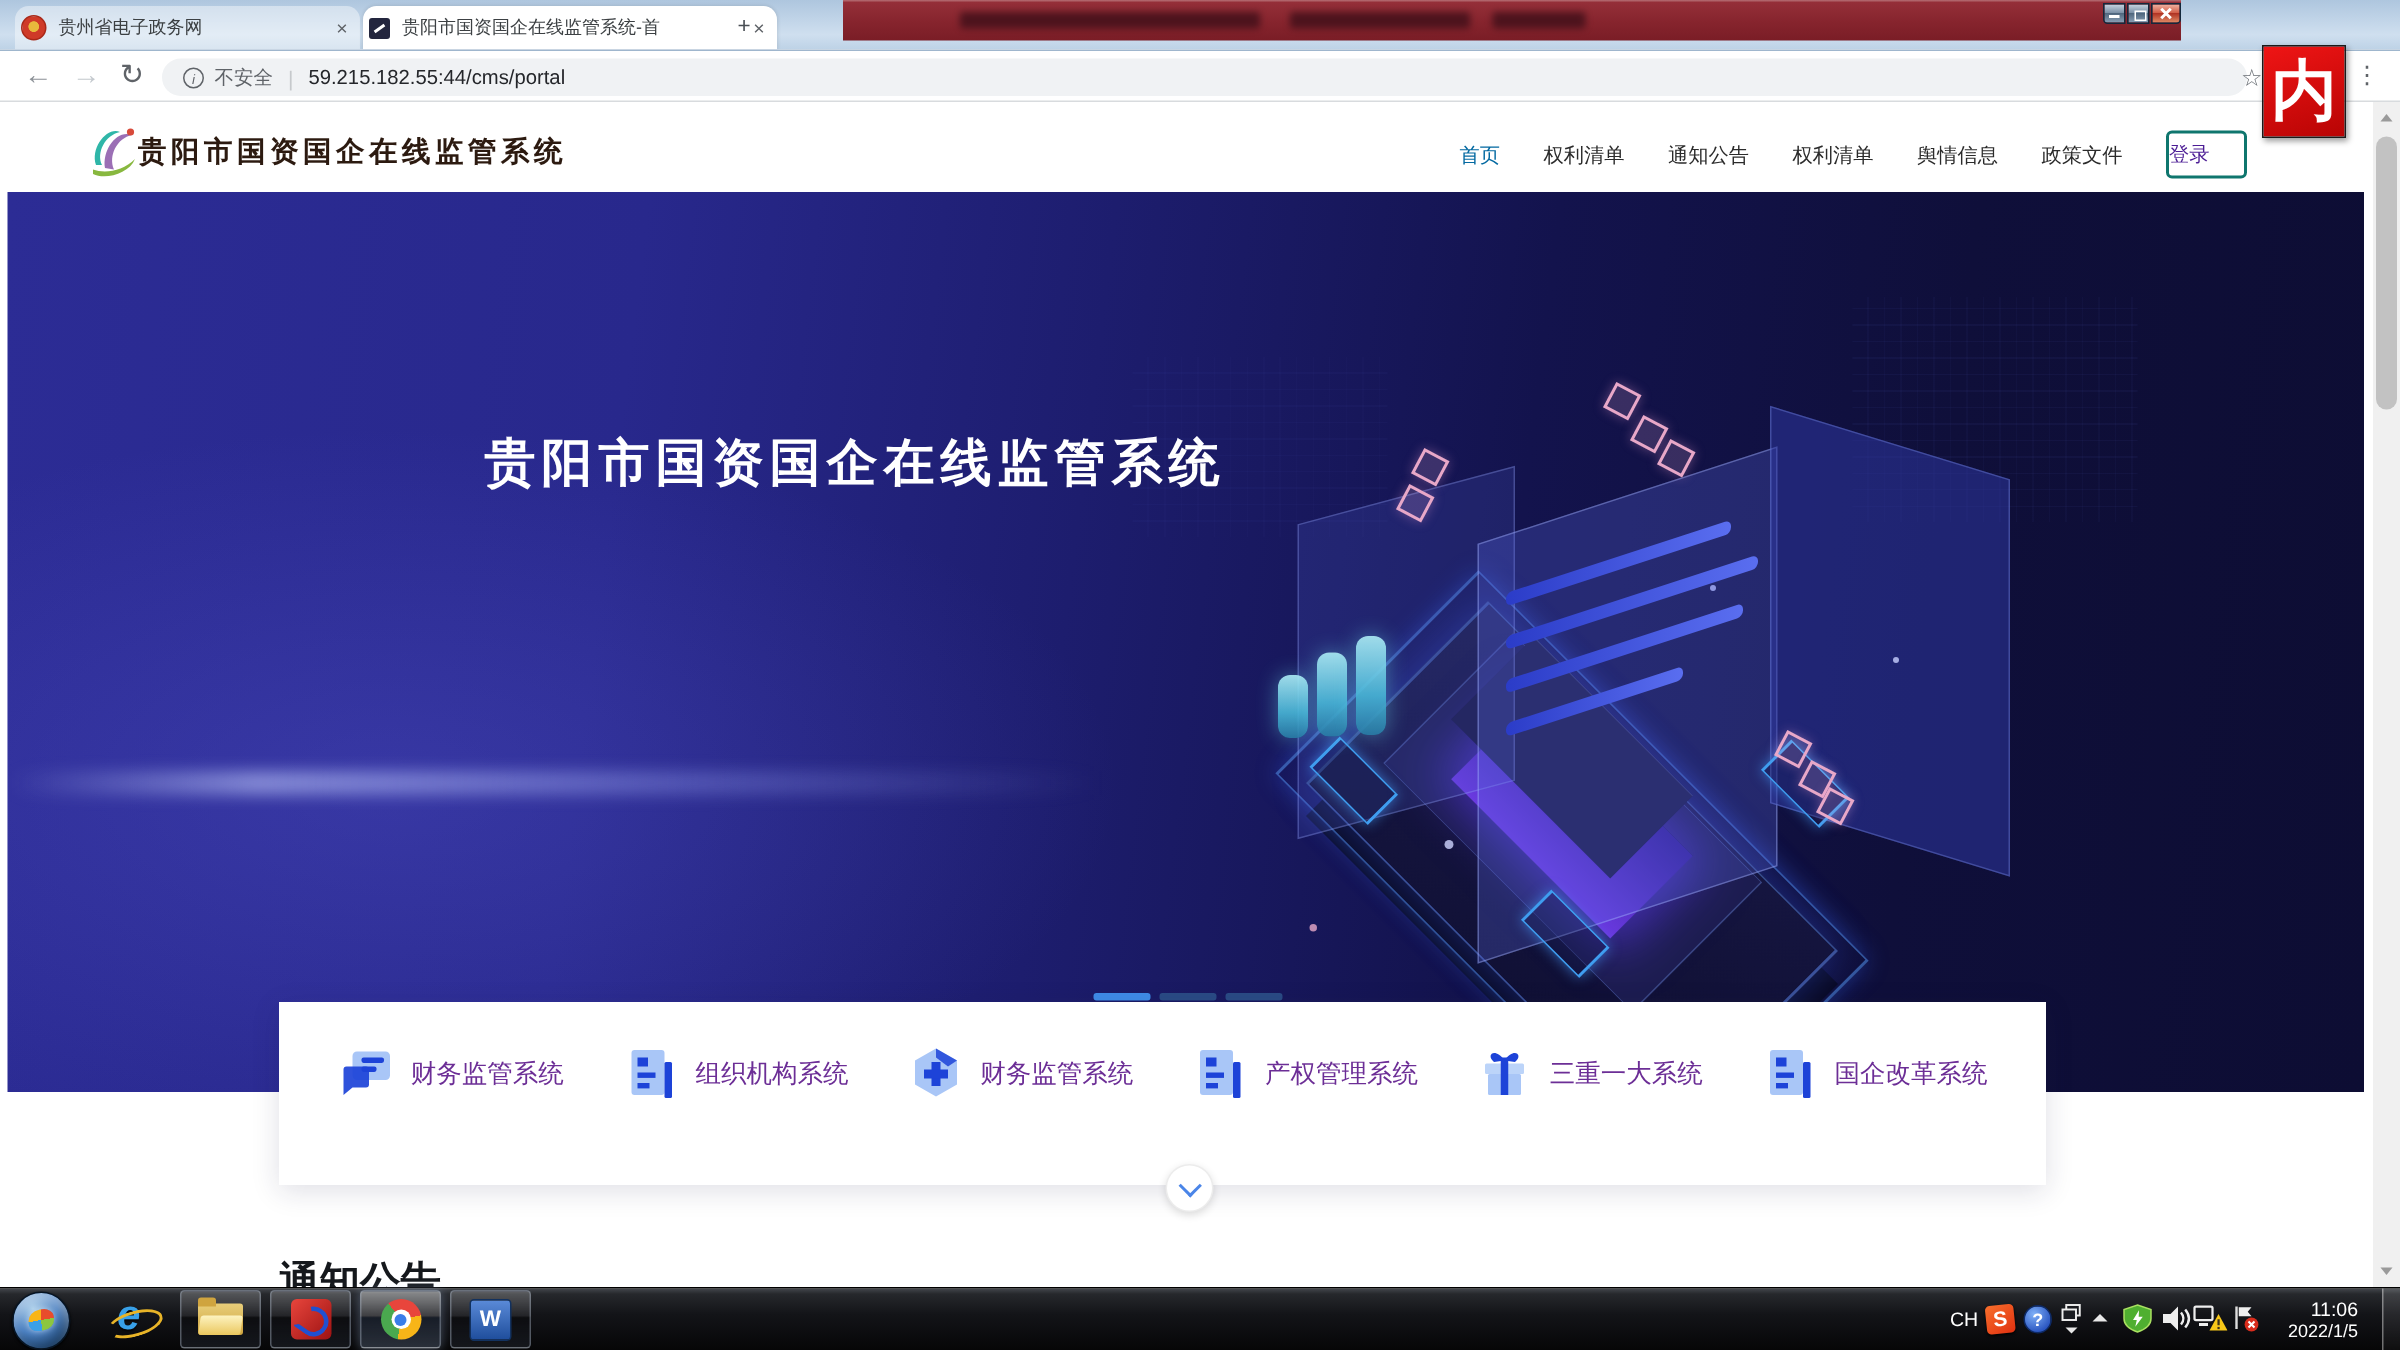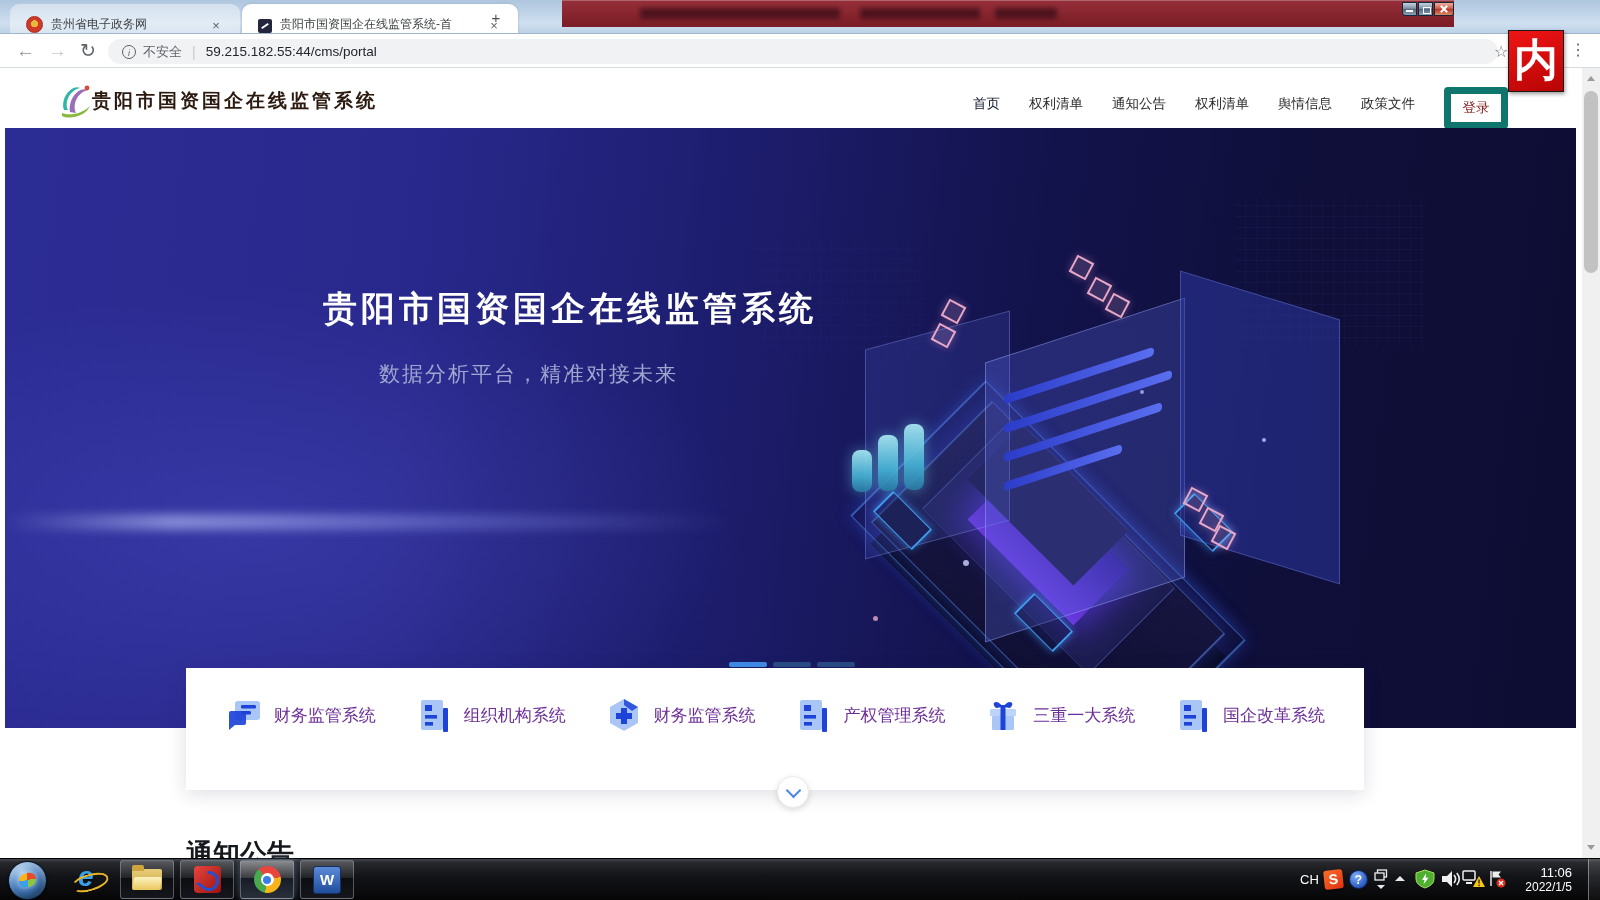--- a/index.html
+++ b/index.html
@@ -4,21 +4,21 @@
 <style>
   html,body{margin:0;padding:0}
   body{width:1600px;height:900px;position:relative;overflow:hidden;background:#fff;
        font-family:"Liberation Sans",sans-serif;-webkit-font-smoothing:antialiased}
   .abs{position:absolute}
   .nowrap{white-space:nowrap}
 
   
   #titlebar{left:0;top:0;width:1600px;height:33px;
     background:linear-gradient(180deg,#aec6de 0%,#c3d6e9 45%,#cfdfef 70%,#bdd2e6 100%)}
-  .tab{top:4px;height:29px;border-radius:9px 9px 0 0;display:flex;align-items:flex-end;padding:0 16px;box-sizing:border-box}
+  .tab{top:4px;height:29px;border-radius:9px 9px 0 0;display:flex;align-items:center;padding:0 4px;box-sizing:border-box}
   #tab1{left:10px;width:230px;background:rgba(255,255,255,.42)}
   #tab2{left:242px;width:276px;background:#fff;box-shadow:0 0 3px rgba(0,0,0,.15)}
   .tab .title{font-size:12px;color:#3c4043;margin-left:8px;flex:1;overflow:hidden;white-space:nowrap}
   .tab .close{font-size:13px;color:#5f6368;width:16px;text-align:center;cursor:default}
   .fav-emblem{width:15px;height:15px;border-radius:50%;background:radial-gradient(circle at 50% 45%,#e8b93c 0 30%,#cf3a28 34%);border:1px solid #a82818;flex:0 0 auto}
   .fav-site{width:14px;height:14px;border-radius:2px;background:#23263e;position:relative;flex:0 0 auto}
   .fav-site::after{content:"";position:absolute;left:3px;top:6px;width:8px;height:2px;background:#fff;transform:rotate(-35deg)}
   #newtab{left:486px;top:8px;width:20px;height:20px;font-size:15px;color:#4a4f55;text-align:center;line-height:20px;border-radius:50%}
 
   
@@ -43,22 +43,22 @@
 
   
   #badge{left:1508px;top:30px;width:54px;height:60px;background:linear-gradient(160deg,#ef1515,#b80404);border:1px solid #1a1a1a;z-index:100;color:#fff;font-family:"Liberation Serif",serif;font-weight:bold;font-size:44px;text-align:center;line-height:60px;box-shadow:1px 2px 4px rgba(0,0,0,.4)}
 
   
   #page{left:0;top:68px;width:1582px;height:790px;background:#fff;overflow:hidden}
 
   
   #site-title{left:92px;top:20px;font-size:19px;font-weight:bold;letter-spacing:3px;color:#2c1a10}
   #main-nav{left:973px;top:27px;display:flex;gap:29px;font-size:13.5px;color:#2b2b2b}
-  #main-nav .active{color:#0f172a}
-  #login-btn{left:1444px;top:19px;width:50px;height:28px;border:7px solid #0f766e;border-radius:4px;color:#7f1d1d;font-size:13.5px;text-align:center;line-height:28px}
+  #main-nav .active{color:#0369a1}
+  #login-btn{left:1444px;top:19px;width:50px;height:28px;border:2px solid #0f766e;border-radius:4px;color:#4c1d95;font-size:13.5px;line-height:28px}
 
   
   #hero{left:5px;top:60px;width:1571px;height:600px;overflow:hidden;
     background:radial-gradient(ellipse 700px 340px at 16% 66%,rgba(90,90,215,.30),rgba(0,0,0,0) 70%),
                linear-gradient(97deg,#2c2c95 0%,#28288c 26%,#1d1d6e 45%,#13134d 63%,#0f0f3a 80%,#0d0d33 100%)}
   #streak{left:0;top:386px;width:760px;height:16px;filter:blur(5px);
     background:linear-gradient(90deg,rgba(170,180,255,0) 0%,rgba(195,205,255,.55) 22%,rgba(160,170,250,.30) 60%,rgba(120,130,230,0) 96%)}
   #hero-title{left:318px;top:158px;font-size:34px;font-weight:bold;color:#fff;letter-spacing:4px}
   #hero-sub{left:374px;top:232px;font-size:21px;color:#9fa6cf;letter-spacing:2px}
   .dot-bar{top:534px;width:38px;height:5px;border-radius:2px;background:#2a4b85}
@@ -197,21 +197,20 @@
     <span class="nowrap">通知公告</span>
     <span class="nowrap">权利清单</span>
     <span class="nowrap">舆情信息</span>
     <span class="nowrap">政策文件</span>
   </div>
   <div id="login-btn" class="abs">登录</div>
 
   <div id="hero" class="abs">
     <div id="streak" class="abs"></div>
     <div id="hero-title" class="abs nowrap">贵阳市国资国企在线监管系统</div>
-    <div id="hero-sub" class="abs nowrap">数据分析平台，精准对接未来</div>
 
     <div id="illus" class="abs">
       <div class="abs grid-fx" style="left:420px;top:-30px;width:190px;height:150px;opacity:.45"></div>
       <div class="abs grid-fx" style="left:-60px;top:10px;width:170px;height:120px;opacity:.3"></div>
 
       <div class="abs rhomb" id="base-shadow"></div>
       <div class="abs rhomb" id="base-ring"></div>
       <div class="abs rhomb" id="base"></div>
       <div class="abs rhomb" id="deck"></div>
       <div class="abs rhomb" id="glowblk"></div>

